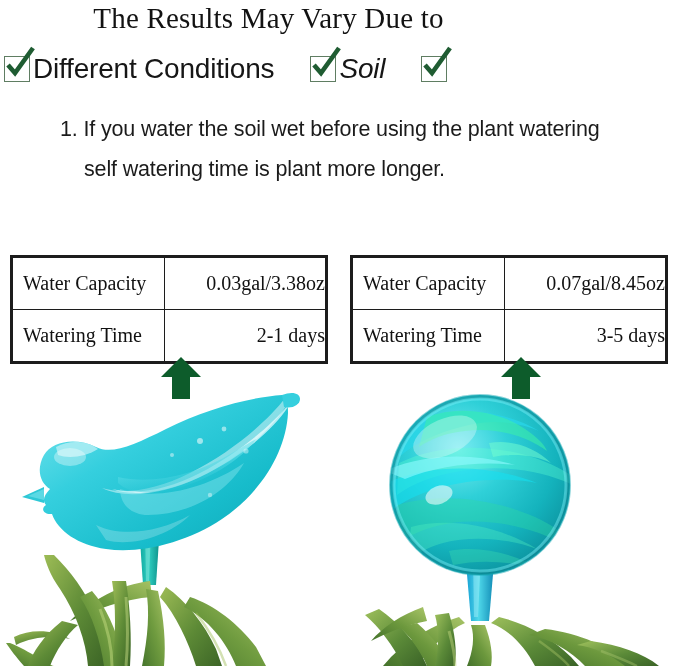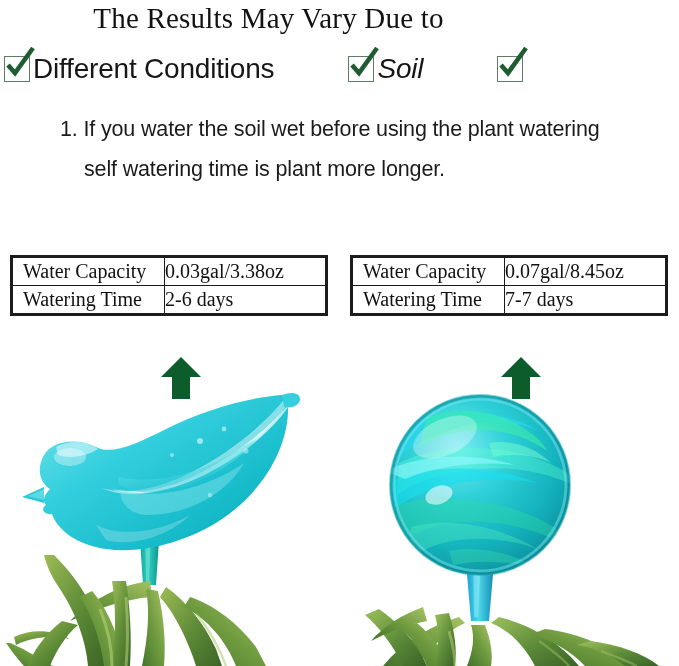--- a/index.html
+++ b/index.html
@@ -32,21 +32,20 @@
 
   
   .check-row {
     position: absolute;
     top: 47px;
     left: 0;
     width: 615px;
     height: 44px;
     display: flex;
     align-items: center;
-    gap: 38px;
   }
   .check-item {
     display: flex;
     align-items: center;
     white-space: nowrap;
   }
   .check-item.c0 { margin-left: 4px; }
   .check-item.c1 { margin-left: 36px; font-style: italic; }
   .check-item.c2 { margin-left: 36px; }
 
@@ -106,33 +105,33 @@
   .spec-table.left  { left: 10px;  width: 318px; }
   .spec-table.right { left: 350px; width: 318px; }
 
   .spec-table table {
     width: 100%;
     border-collapse: collapse;
     table-layout: fixed;
   }
   .spec-table td {
     border: 1.6px solid #1c1c1c;
-    height: 28px;
+    height: 52px;
     font-family: "Liberation Serif", "DejaVu Serif", serif;
     font-size: 20px;
     color: #111111;
     white-space: nowrap;
   }
   .spec-table td.lbl {
     width: 152px;
     padding-left: 10px;
     text-align: left;
   }
   .spec-table td.val {
-    text-align: left;
+    text-align: right;
   }
 
   
   .arrow {
     position: absolute;
     width: 42px;
     height: 44px;
   }
   .arrow.left-arrow  { left: 160px; top: 356px; }
   .arrow.right-arrow { left: 500px; top: 356px; }
@@ -191,36 +190,36 @@
 
 <div class="spec-table left">
   <table>
     <tbody>
         <tr>
       <td class="lbl">Water Capacity</td>
       <td class="val">0.03gal/3.38oz</td>
     </tr>
     <tr>
       <td class="lbl">Watering Time</td>
-      <td class="val">2-6 days</td>
+      <td class="val">2-1 days</td>
     </tr>
   </tbody>
     </table>
 </div>
 
 <div class="spec-table right">
   <table>
     <tbody>
         <tr>
       <td class="lbl">Water Capacity</td>
       <td class="val">0.07gal/8.45oz</td>
     </tr>
     <tr>
       <td class="lbl">Watering Time</td>
-      <td class="val">7-7 days</td>
+      <td class="val">3-5 days</td>
     </tr>
   </tbody>
     </table>
 </div>
 
 <div class="arrow left-arrow">
   <svg viewBox="0 0 42 44" aria-hidden="true">
     <path d="M21 1 L41 21 L30 21 L30 43 L12 43 L12 21 L1 21 Z" fill="#0d5c2b"></path>
   </svg>
 </div>

